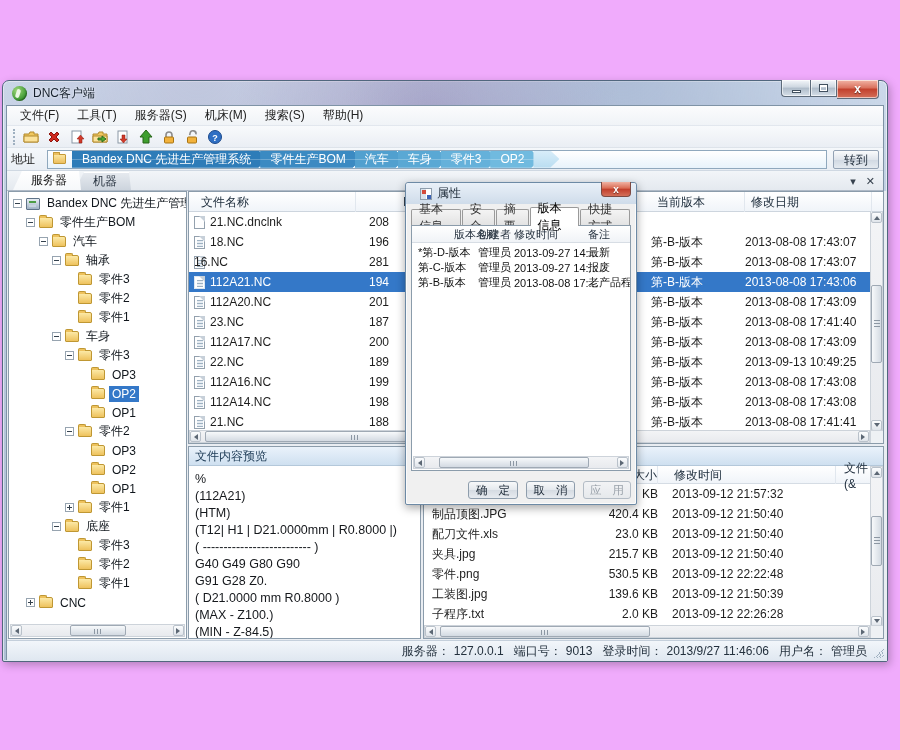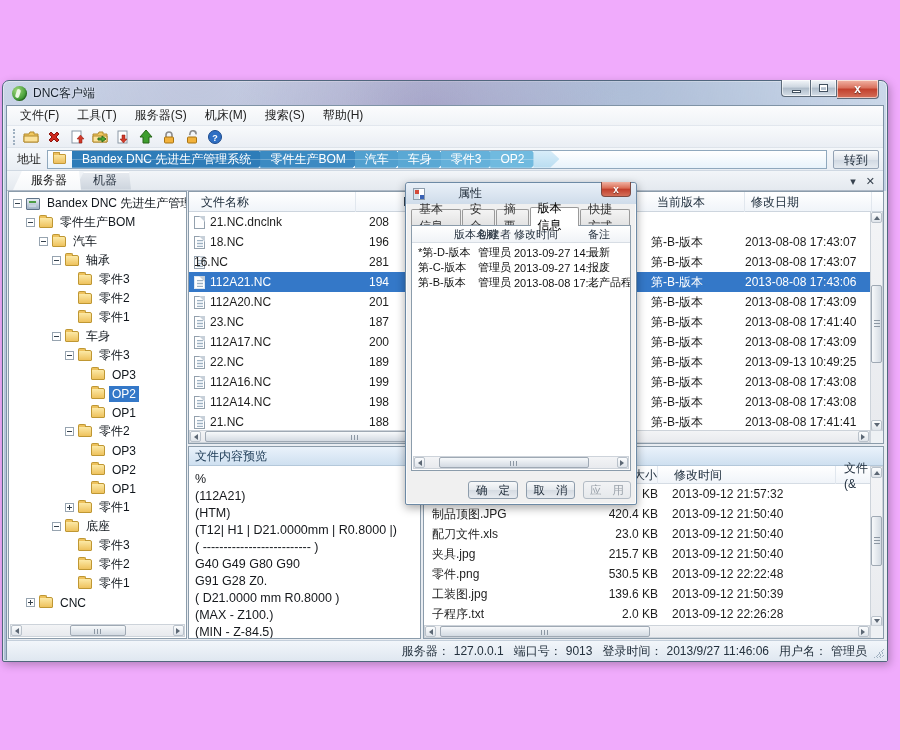--- a/index.html
+++ b/index.html
@@ -38,21 +38,21 @@
   
   .menubar{height:20px;display:flex;align-items:center;background:linear-gradient(#fbfcfd,#f0f3f7);border-bottom:1px solid #e2e7ee;padding-left:4px;}
   .menu-item{padding:2px 9px;color:#222;}
   .toolbar{height:22px;display:flex;align-items:center;background:linear-gradient(#f8fafc,#eaeef4);border-bottom:1px solid #dde3ea;padding-left:2px;}
   .tb-grip{width:4px;height:16px;margin:0 4px;border-left:2px dotted #9fb0c0;}
   .toolbtn{width:20px;height:20px;display:flex;align-items:center;justify-content:center;margin-right:3px;border:1px solid transparent;border-radius:2px;}
   .toolbtn svg{display:block;}
 
   
   .addressbar{height:23px;display:flex;align-items:center;background:linear-gradient(#f5f8fb,#e9eef4);border-bottom:1px solid #cfd8e2;padding:0 4px;}
-  .addrlabel{width:36px;color:#222;text-align:center;}
+  .addrlabel{width:36px;color:#222;}
   .crumbbox{flex:1;height:19px;background:linear-gradient(#ffffff,#e8f3fb);border:1px solid #8fa8bd;display:flex;align-items:center;overflow:hidden;position:relative;}
   .crumb-folder{width:13px;height:10px;margin:0 6px 0 5px;background:linear-gradient(#fbe6a0,#ecبf5e);background:linear-gradient(#fbe6a0,#ecbf5e);border:1px solid #c49a38;border-radius:1px;position:relative;flex:0 0 auto;}
   .crumb-folder::before{content:"";position:absolute;top:-3px;left:-1px;width:5px;height:2px;background:#ecbf5e;border:1px solid #c49a38;border-bottom:none;border-radius:1px 1px 0 0;}
   .crumbs{display:flex;height:100%;align-items:stretch;}
   .crumb{position:relative;display:flex;align-items:center;color:#fff;padding:0 16px 0 10px;margin-left:-7px;
      clip-path:polygon(0 0,calc(100% - 9px) 0,100% 50%,calc(100% - 9px) 100%,0 100%);white-space:nowrap;font-size:12px;}
   .crumb:first-child{margin-left:0;}
   .crumb-tail{width:26px;height:100%;margin-left:-7px;clip-path:polygon(0 0,calc(100% - 9px) 0,100% 50%,calc(100% - 9px) 100%,0 100%);
      background:linear-gradient(#d8edf9,#b9ddf1);}
   .gobtn{width:46px;height:19px;margin-left:6px;border:1px solid #93a2b4;border-radius:2px;
@@ -134,22 +134,22 @@
   
   .statusbar{position:absolute;left:0;top:534px;width:880px;height:21px;background:linear-gradient(#f2f6fa,#dfe7f0);border-top:1px solid #c4cfdb;display:flex;align-items:center;justify-content:flex-end;padding-right:20px;color:#23303d;}
   .statusbar b{font-weight:normal;margin:0 4px 0 10px;}
   .sgrip{position:absolute;right:3px;bottom:3px;width:10px;height:10px;
      background:linear-gradient(135deg,transparent 50%,#9fb0c0 50%,#9fb0c0 55%,transparent 55%,transparent 65%,#9fb0c0 65%,#9fb0c0 70%,transparent 70%,transparent 80%,#9fb0c0 80%,#9fb0c0 85%,transparent 85%);}
 
   
   .dialog{position:absolute;left:405px;top:182px;width:232px;height:323px;z-index:50;
      background:#f0f0f0;border:1px solid #6d8aa5;border-radius:3px 3px 2px 2px;
      box-shadow:0 3px 10px rgba(0,0,0,.35), inset 0 0 0 1px rgba(255,255,255,.7);}
-  .dtitle{height:21px;display:flex;align-items:center;padding-left:7px;border-radius:3px 3px 0 0;
-     background:linear-gradient(#e9f0f8,#cfdcEA);background:linear-gradient(#e9f0f8,#cfdcea);color:#1b2835;position:relative;gap:28px;}
+  .dtitle{height:21px;display:flex;align-items:center;padding-left:14px;border-radius:3px 3px 0 0;
+     background:linear-gradient(#e9f0f8,#cfdcEA);background:linear-gradient(#e9f0f8,#cfdcea);color:#1b2835;position:relative;}
   .dicon{width:12px;height:12px;margin-right:5px;position:relative;background:linear-gradient(90deg,#d8e2ec 50%,#fff 50%);border:1px solid #8e9dac;}
   .dicon::before{content:"";position:absolute;left:1px;top:1px;width:4px;height:4px;background:#d34a3a;box-shadow:5px 5px 0 #3a62b5;}
   .dclose{position:absolute;right:5px;top:-1px;width:30px;height:15px;border:1px solid #7d4a42;border-top:none;border-radius:0 0 4px 4px;
      background:linear-gradient(#f0b2a3,#d96a52 45%,#c13d2a 50%,#d4705a);display:flex;align-items:center;justify-content:center;
      color:#fff;font-weight:bold;font-size:10px;text-shadow:0 1px 1px rgba(0,0,0,.45);}
   .dtabs{position:absolute;left:5px;top:24px;right:5px;height:19px;display:flex;align-items:flex-end;}
   .dtab{height:17px;display:flex;align-items:center;padding:0 7px;background:linear-gradient(#f4f4f4,#e2e2e2);
      border:1px solid #9a9a9a;border-bottom:none;border-radius:2px 2px 0 0;margin-right:1px;color:#333;}
   .dtab.active{background:#fff;height:19px;position:relative;z-index:2;color:#000;}
   .dlist{position:absolute;left:5px;top:42px;right:5px;bottom:33px;background:#fff;border:1px solid #8b9cab;overflow:hidden;}
@@ -266,21 +266,21 @@
               <div class="crumb" style="background: linear-gradient(rgb(90, 168, 212) 0%, rgb(90, 168, 212) 48%, rgba(255, 255, 255, 0.25) 50%, rgb(90, 168, 212) 52%) rgb(90, 168, 212);">车身</div>
               <div class="crumb" style="background: linear-gradient(rgb(101, 177, 218) 0%, rgb(101, 177, 218) 48%, rgba(255, 255, 255, 0.25) 50%, rgb(101, 177, 218) 52%) rgb(101, 177, 218);">零件3</div>
               <div class="crumb" style="background: linear-gradient(rgb(112, 186, 223) 0%, rgb(112, 186, 223) 48%, rgba(255, 255, 255, 0.25) 50%, rgb(112, 186, 223) 52%) rgb(112, 186, 223);">OP2</div>
             </div>
           <div class="crumb-tail"></div>
         </div>
         <button class="gobtn">转到</button>
       </div>
 
       <div class="tabstrip">
-        <div id="viewtabs" style="display:flex;align-items:center;">
+        <div id="viewtabs" style="display:flex;align-items:flex-end;">
             <div class="mtab active">
               <span>服务器</span>
             </div>
             <div class="mtab">
               <span>机器</span>
             </div>
           </div>
         <div class="tsicons">
           <span class="ts-chevron">▾</span>
           <span class="ts-close">✕</span>

